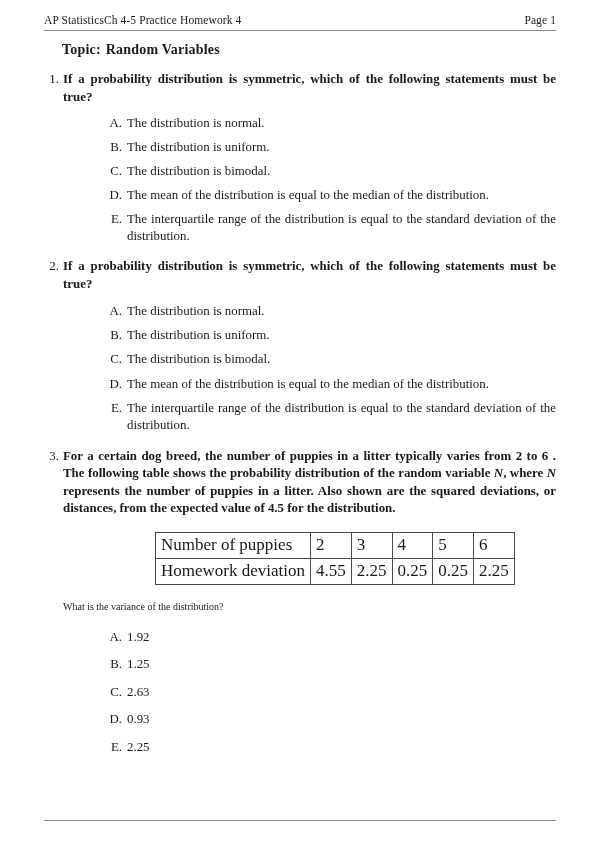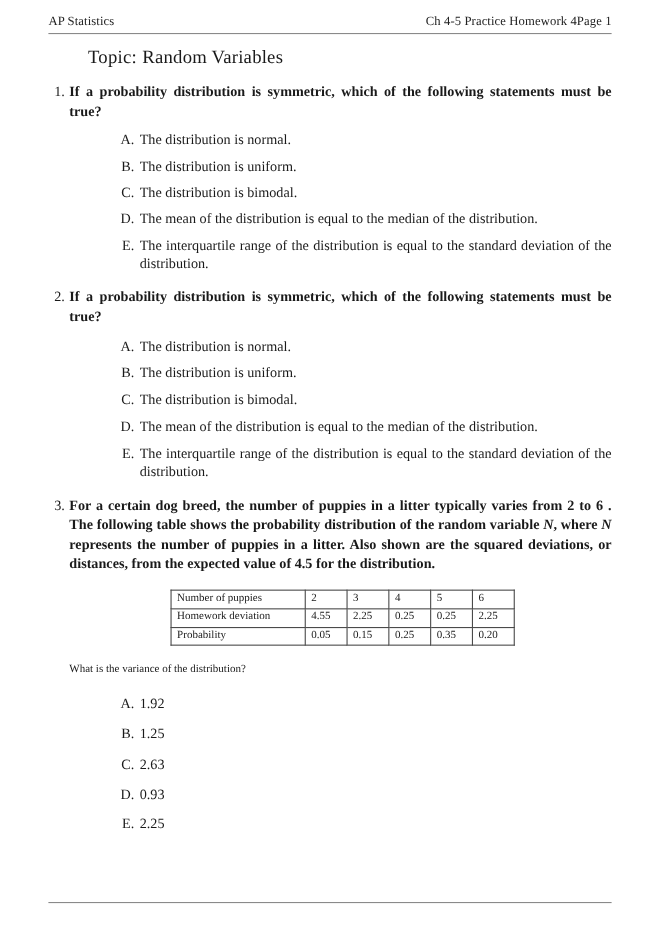--- a/index.html
+++ b/index.html
@@ -29,45 +29,45 @@
   .header {
     display: flex;
     justify-content: space-between;
     align-items: baseline;
     font-size: 11.5px;
     padding-top: 14px;
     color: #222;
     letter-spacing: 0.1px;
   }
   .header-left  { text-align: left;  white-space: nowrap; }
-  .header-center{ text-align: right; flex: 1; white-space: nowrap; }
+  .header-center{ text-align: left; flex: 1; white-space: nowrap; }
   .header-right { text-align: left; white-space: nowrap; }
 
   .rule {
     height: 1px;
     background: #8a8a8a;
     margin-top: 4px;
     width: 512px;
   }
 
   .footer-rule {
     position: absolute;
     left: 44px;
     top: 820px;
     width: 512px;
     height: 1px;
     background: #8a8a8a;
   }
 
   
   .topic {
-    font-size: 17px;
-    font-weight: normal;
+    font-size: 14px;
+    font-weight: bold;
     margin-top: 11px;
-    margin-left: 36px;
+    margin-left: 18px;
     letter-spacing: 0.2px;
   }
   .topic .gap { display: inline-block; width: 5px; }
 
   
   .qlist { margin-top: 13px; }
 
   .question {
     position: relative;
     padding-left: 19px;
@@ -117,21 +117,21 @@
   .q2-block { margin-top: 13px; }
   .q3-block { margin-top: 13px; }
 
   
   .table-wrap {
     margin-top: 14px;
     padding-left: 111px;
   }
   table.data {
     border-collapse: collapse;
-    font-size: 10px;
+    font-size: 17px;
     color: #1a1a1a;
   }
   table.data td {
     border: 1px solid #4a4a4a;
     padding: 1px 5px 2px 5px;
     text-align: left;
     white-space: nowrap;
     line-height: 1.28;
   }
   table.data td.rowhead {
@@ -237,28 +237,20 @@
             <td class="val">6</td>
           </tr>
           <tr>
             <td class="rowhead">Homework deviation</td>
             <td class="val">4.55</td>
             <td class="val">2.25</td>
             <td class="val">0.25</td>
             <td class="val">0.25</td>
             <td class="val">2.25</td>
           </tr>
-          <tr>
-            <td class="rowhead">Probability</td>
-            <td class="val">0.05</td>
-            <td class="val">0.15</td>
-            <td class="val">0.25</td>
-            <td class="val">0.35</td>
-            <td class="val">0.20</td>
-          </tr>
         </tbody>
       </table>
     </div>
 
     <div class="followup">What is the variance of the distribution?</div>
 
     <div class="choices numeric" style="margin-top:16px;">
       <div class="choice">
         <span class="choice-letter">A.</span>
         <span>1.92</span>

